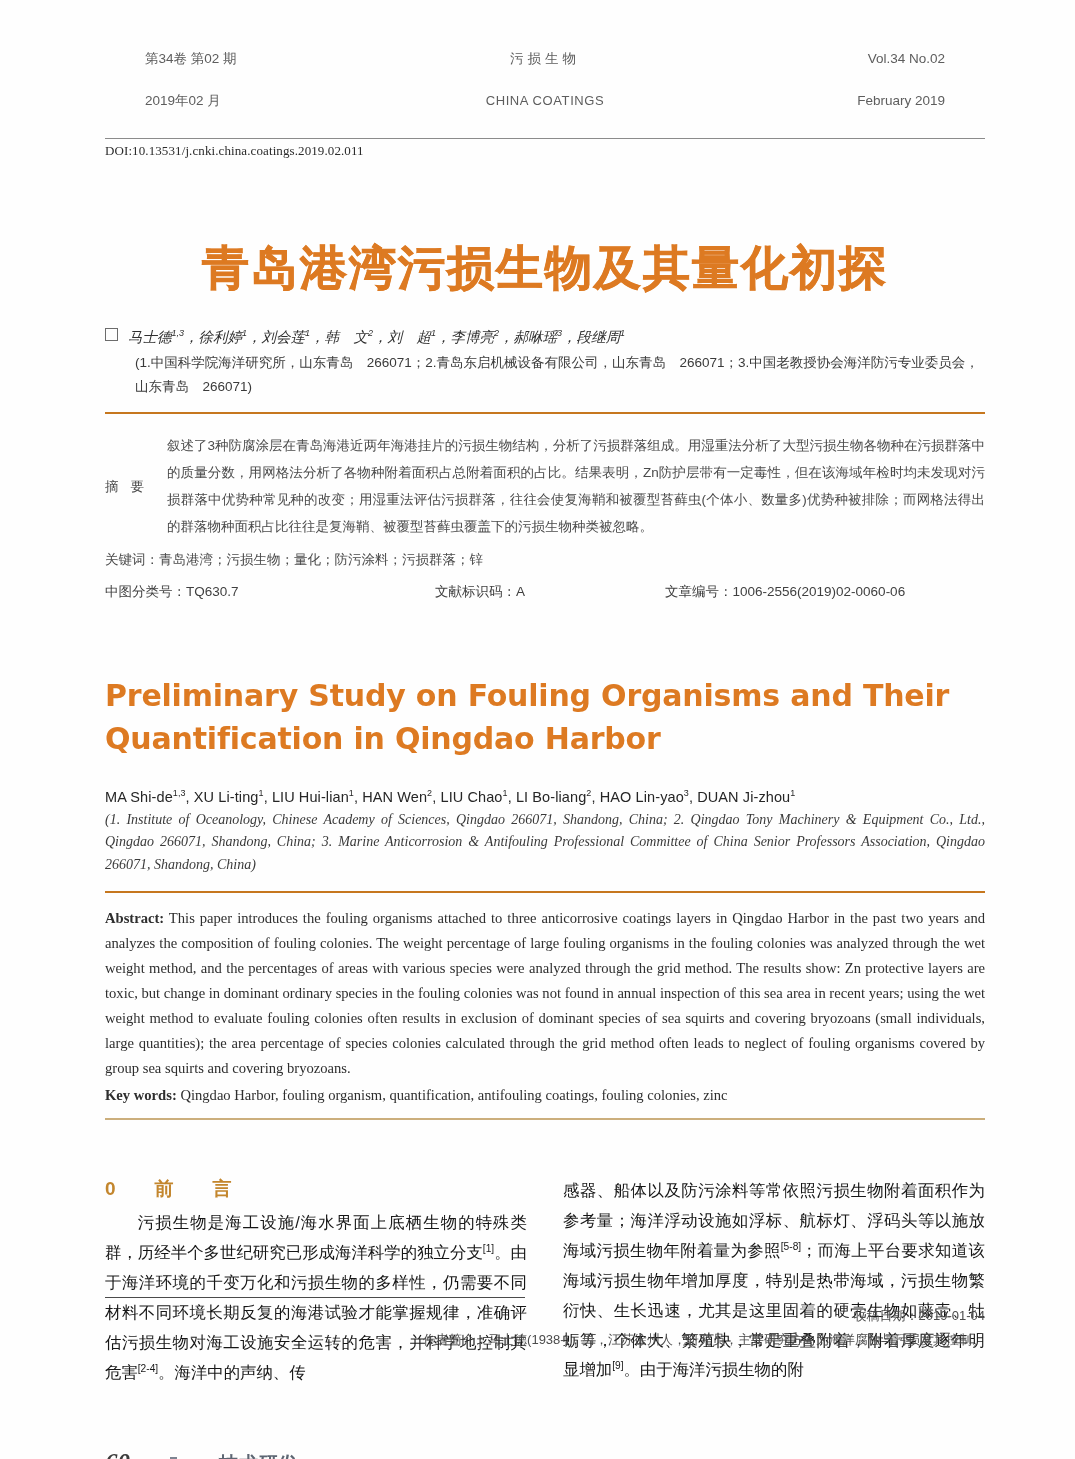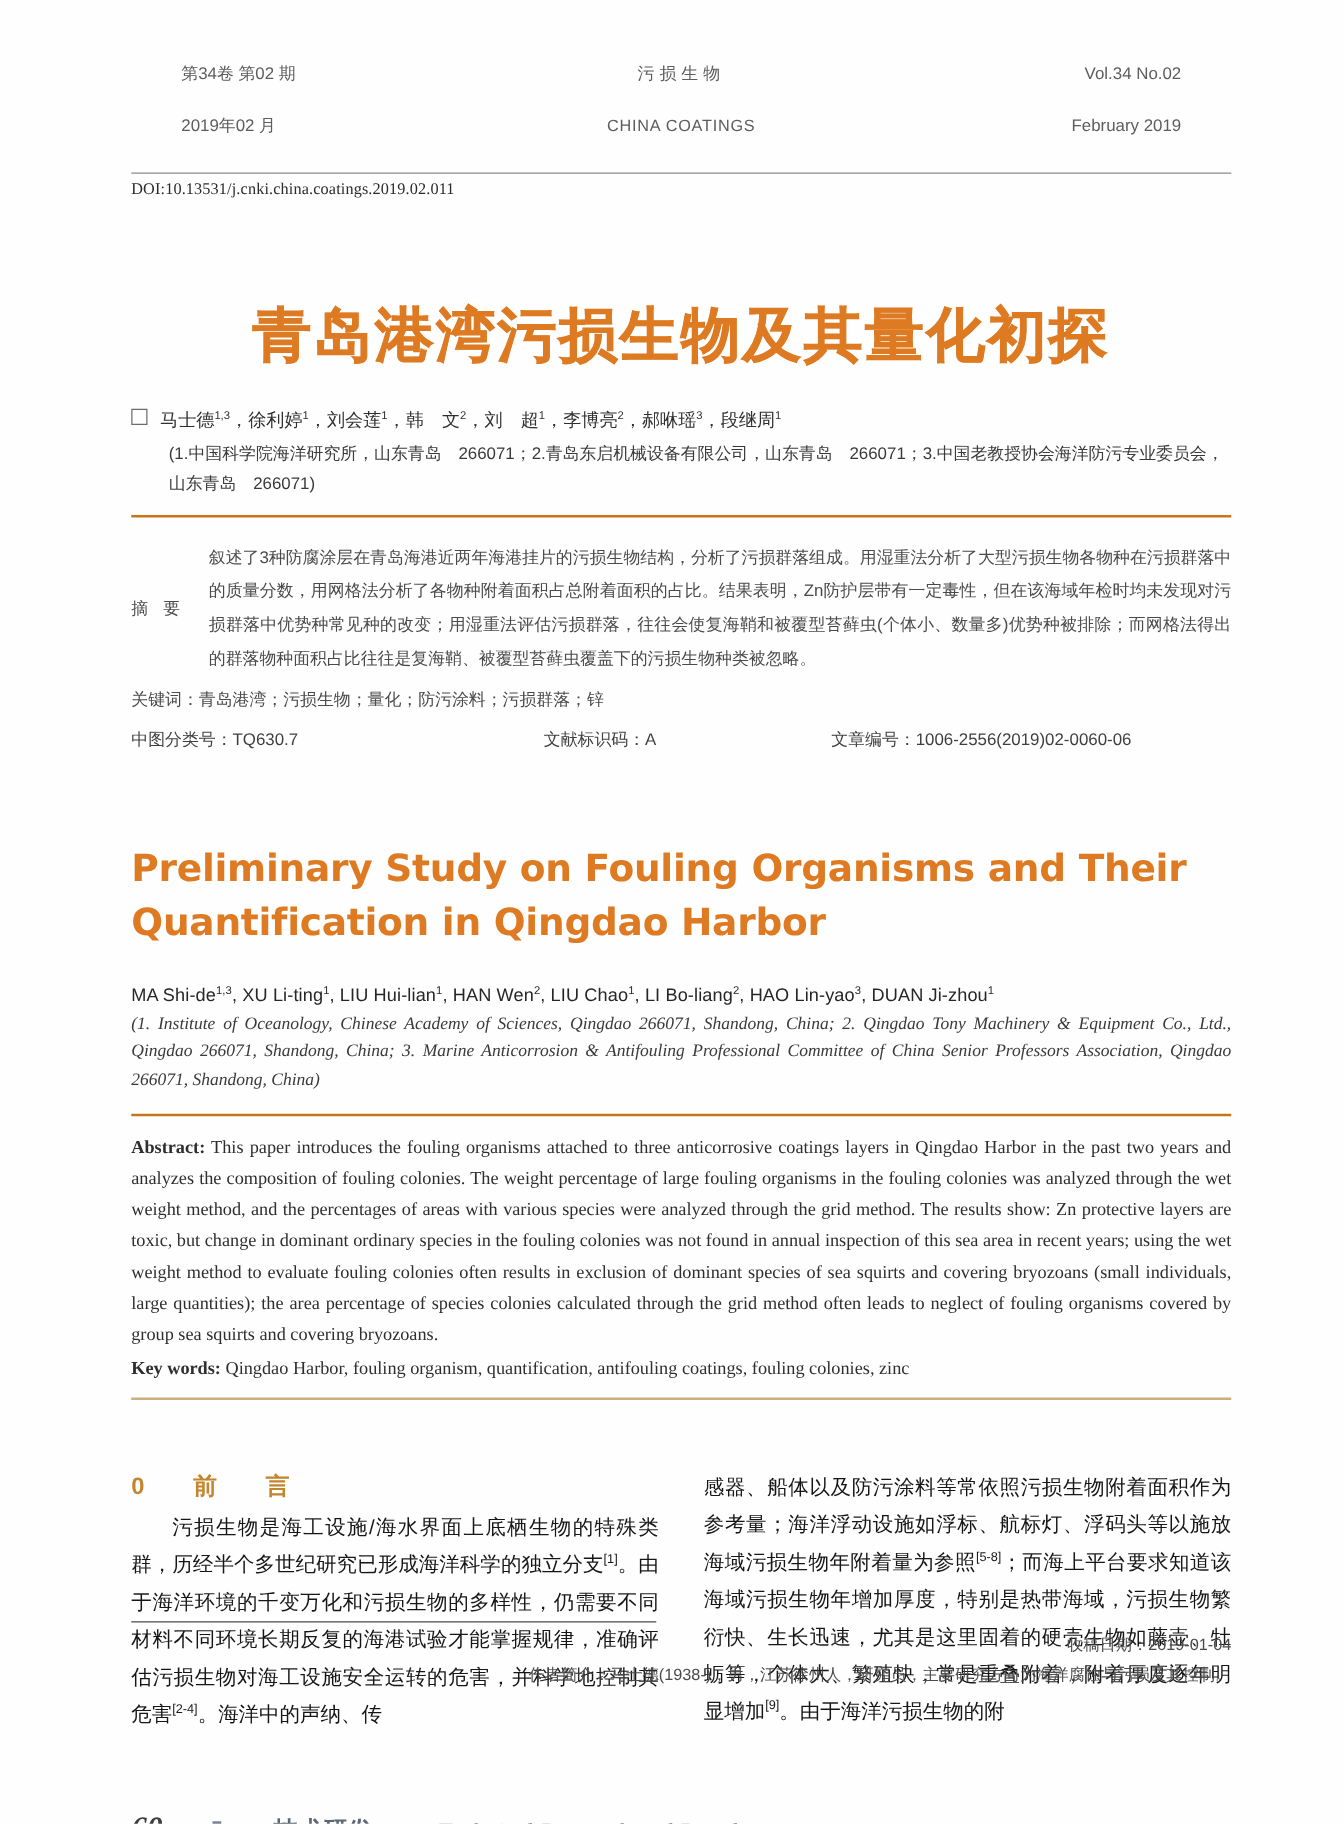--- a/index.html
+++ b/index.html
@@ -69,20 +69,21 @@
     color: #DD7A22;
     -webkit-text-stroke: 0.7px #DD7A22;
   }
 
   
   .cn-authors {
     margin-top: 26px;
     font-size: 14.5px;
     color: #2f2f2f;
     line-height: 1.55;
+    font-style: italic;
   }
   .cn-authors .sq {
     display: inline-block;
     width: 11px; height: 11px;
     border: 1px solid #6c6c6c;
     margin-right: 10px;
     vertical-align: 1px;
   }
   .cn-affil {
     margin-top: 3px;

